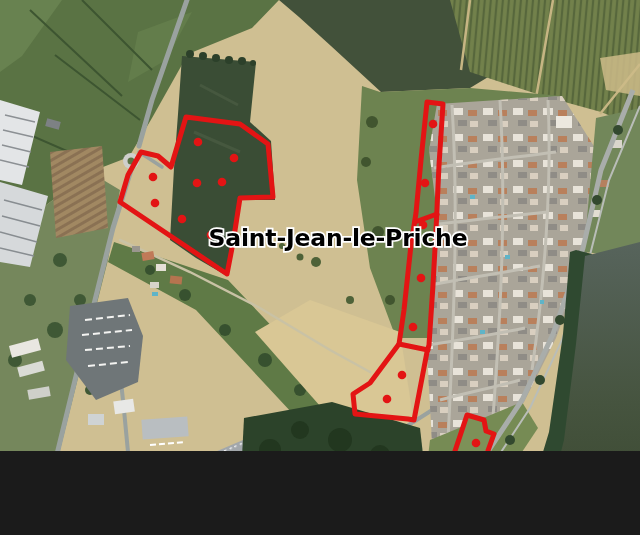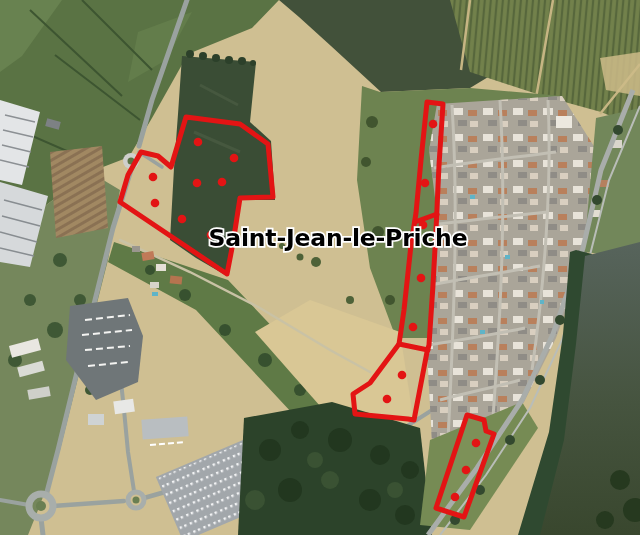--- a/index.html
+++ b/index.html
@@ -1,16 +1,16 @@
 <!DOCTYPE html>
 <html><head>
 <meta charset="utf-8">
 <style>
   html,body{margin:0;padding:0;background:#1b1b1b;}
-  .map-viewport{position:relative;width:640px;height:535px;overflow:hidden;
+  .map-viewport{position:relative;width:640px;height:451px;overflow:hidden;
     font-family:"DejaVu Sans","Liberation Sans",sans-serif;}
   .map-viewport svg{display:block;}
   .place-label{font-family:"DejaVu Sans","Liberation Sans",sans-serif;
     font-weight:bold;font-size:23.5px;letter-spacing:-0.2px;
     fill:#000;stroke:#ffffff;stroke-width:3.4px;paint-order:stroke;
     text-anchor:middle;}
   .zone{fill:none;stroke-linejoin:round;stroke-linecap:round;cursor:pointer;}
 </style>
 </head>
 <body>

